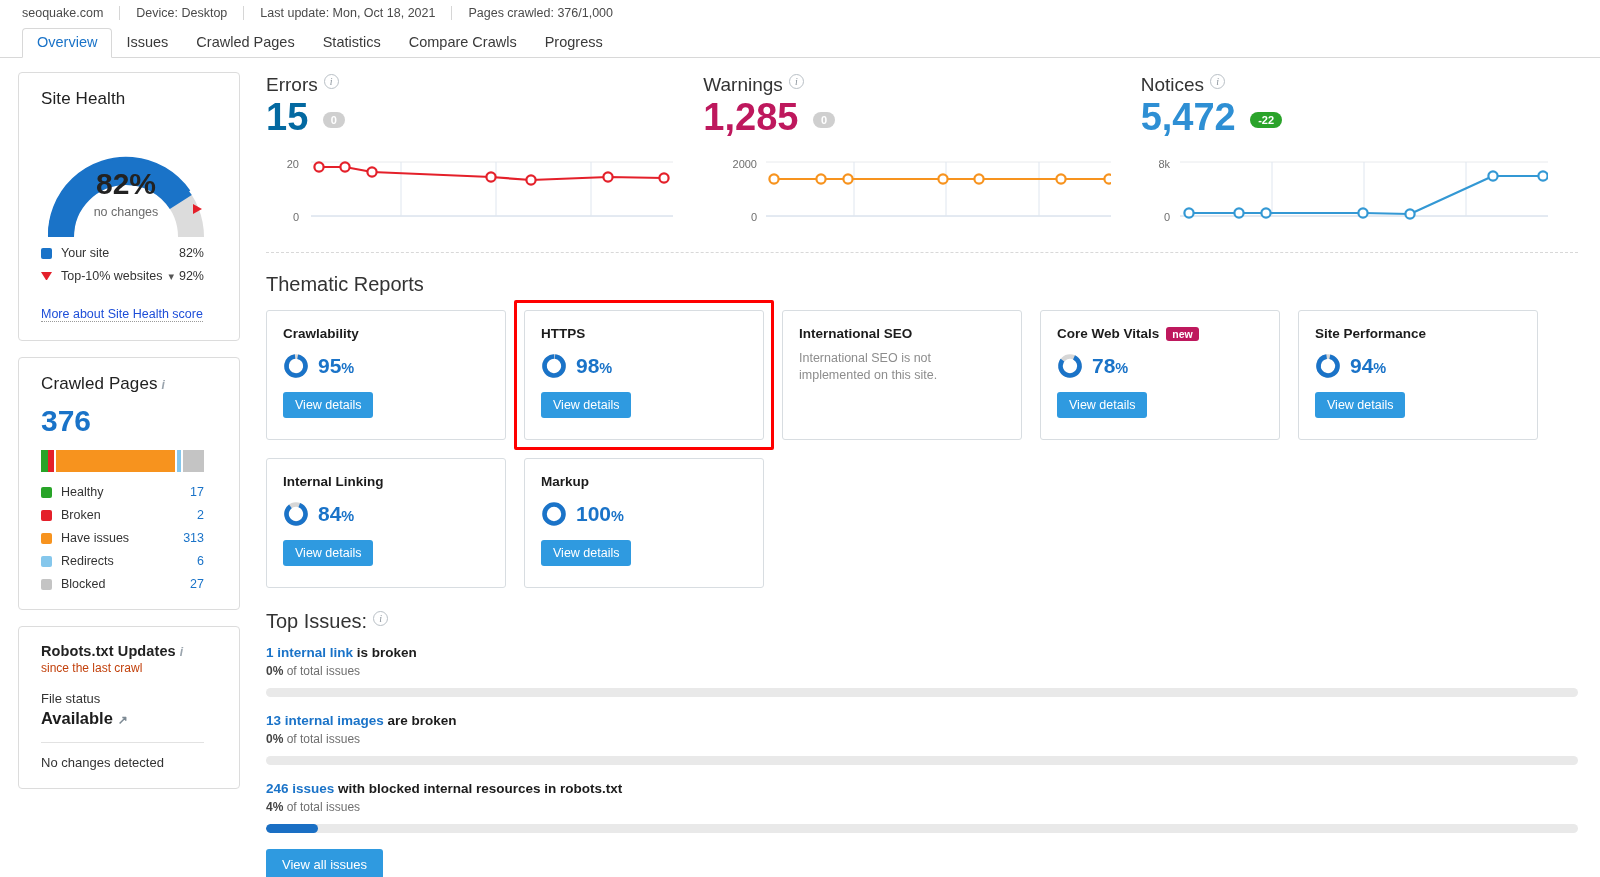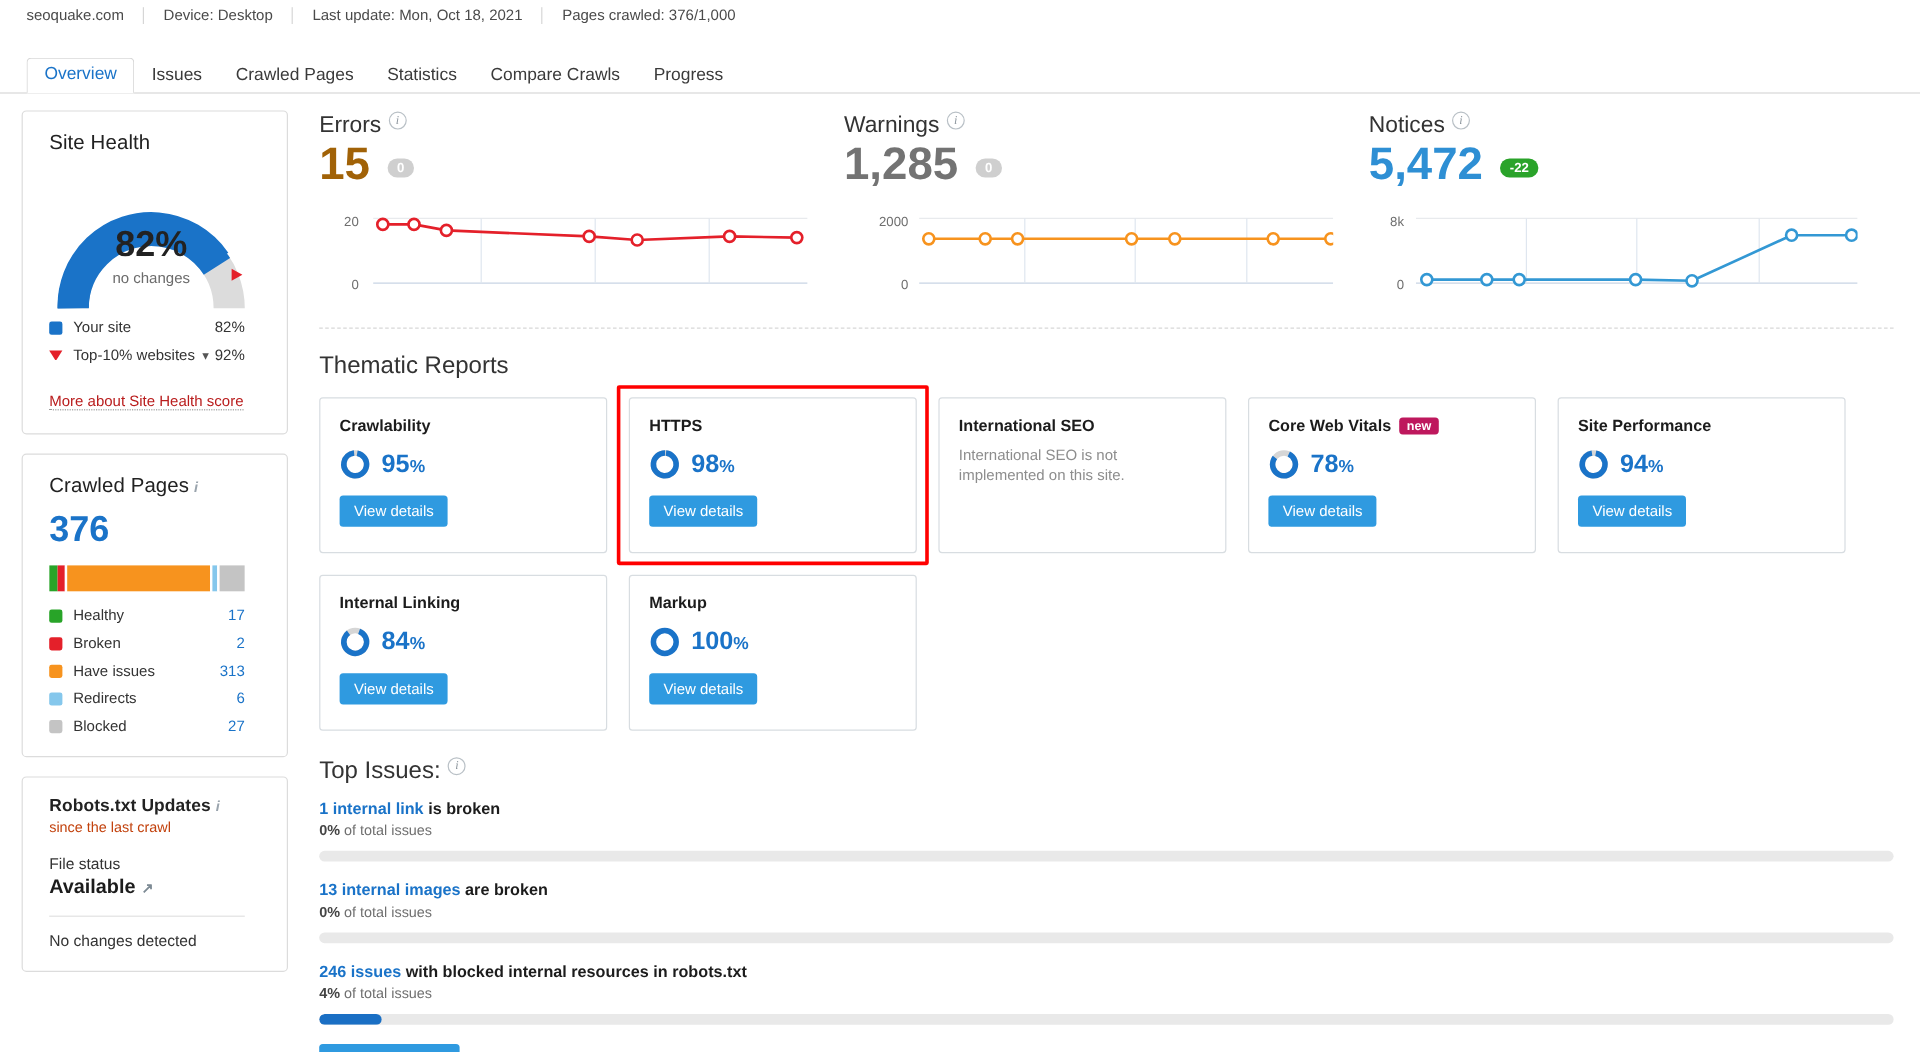--- a/index.html
+++ b/index.html
@@ -21,23 +21,22 @@
   .metabar .sep {
     width: 1px; height: 14px; background: #d6d6d6;
     margin: 0 16px;
   }
 
   
   .tabbar {
     position: relative;
     height: 32px;
     padding-left: 22px;
-    display: flex; align-items: flex-end;
+    display: flex; align-items: center;
     border-bottom: 1px solid #d8d8d8;
-    margin-top: 20px;
   }
   .tab {
     font-size: 14.5px; color: #3a3a3a;
     padding: 5px 14px 7px 14px;
     position: relative; top: 1px;
     cursor: pointer; white-space: nowrap;
   }
   .tab.active {
     color: #1a73c8;
     background: #fff;
@@ -94,21 +93,21 @@
   .tri-down {
     width: 0; height: 0; flex: 0 0 11px;
     border-left: 5.5px solid transparent; border-right: 5.5px solid transparent;
     border-top: 8px solid #e4202a;
   }
   .chev {
     display: inline-block; margin-left: 6px; color: #555; font-size: 11px;
   }
   .more-link {
     display: inline-block; margin-top: 24px;
-    font-size: 12.5px; color: #b91c1c;
+    font-size: 12.5px; color: #1d4ed8;
     border-bottom: 1px dotted #9a9a9a; cursor: pointer;
   }
 
   
   .big-num { font-size: 30px; font-weight: 700; color: #1a73c8; margin: 10px 0 12px 0; }
   .stackbar { display: flex; height: 22px; width: 100%; overflow: hidden; }
   .stackbar > div { height: 100%; }
   .cp-legend { margin-top: 13px; }
   .cp-legend .legend-row .val { color: #1a73c8; }
 
@@ -320,21 +319,21 @@
   <div class="content">
 
     
     <div class="metrics">
 
       <div class="metric">
         <div class="metric-title">
           <span>Errors</span><span class="info-circle">i</span>
         </div>
         <div>
-          <span class="metric-value" style="color:#a16207;">15</span>
+          <span class="metric-value" style="color:#0369a1;">15</span>
           <span class="delta-badge zero">0</span>
         </div>
         <div class="spark">
           <svg width="390" height="80" viewBox="0 0 390 80">
             <text x="16" y="20" font-size="11" fill="#6f6f6f" text-anchor="end" font-family="Liberation Sans, sans-serif">20</text>
             <text x="16" y="73" font-size="11" fill="#6f6f6f" text-anchor="end" font-family="Liberation Sans, sans-serif">0</text>
             <line x1="28" y1="14" x2="390" y2="14" stroke="#e8eaed" stroke-width="1"></line>
             <line x1="28" y1="68" x2="390" y2="68" stroke="#c8d4e4" stroke-width="1"></line>
             <line x1="118" y1="14" x2="118" y2="68" stroke="#dfe6ef" stroke-width="1"></line>
             <line x1="213" y1="14" x2="213" y2="68" stroke="#dfe6ef" stroke-width="1"></line>
@@ -349,21 +348,21 @@
             <circle cx="381" cy="30" r="4.6" fill="#fff" stroke="#e4202a" stroke-width="2.2"></circle>
           </svg>
         </div>
       </div>
 
       <div class="metric">
         <div class="metric-title">
           <span>Warnings</span><span class="info-circle">i</span>
         </div>
         <div>
-          <span class="metric-value" style="color:#737373;">1,285</span>
+          <span class="metric-value" style="color:#be185d;">1,285</span>
           <span class="delta-badge zero">0</span>
         </div>
         <div class="spark">
           <svg width="390" height="80" viewBox="0 0 390 80">
             <text x="36" y="20" font-size="11" fill="#6f6f6f" text-anchor="end" font-family="Liberation Sans, sans-serif">2000</text>
             <text x="36" y="73" font-size="11" fill="#6f6f6f" text-anchor="end" font-family="Liberation Sans, sans-serif">0</text>
             <line x1="45" y1="14" x2="390" y2="14" stroke="#e8eaed" stroke-width="1"></line>
             <line x1="45" y1="68" x2="390" y2="68" stroke="#c8d4e4" stroke-width="1"></line>
             <line x1="133" y1="14" x2="133" y2="68" stroke="#dfe6ef" stroke-width="1"></line>
             <line x1="225" y1="14" x2="225" y2="68" stroke="#dfe6ef" stroke-width="1"></line>

